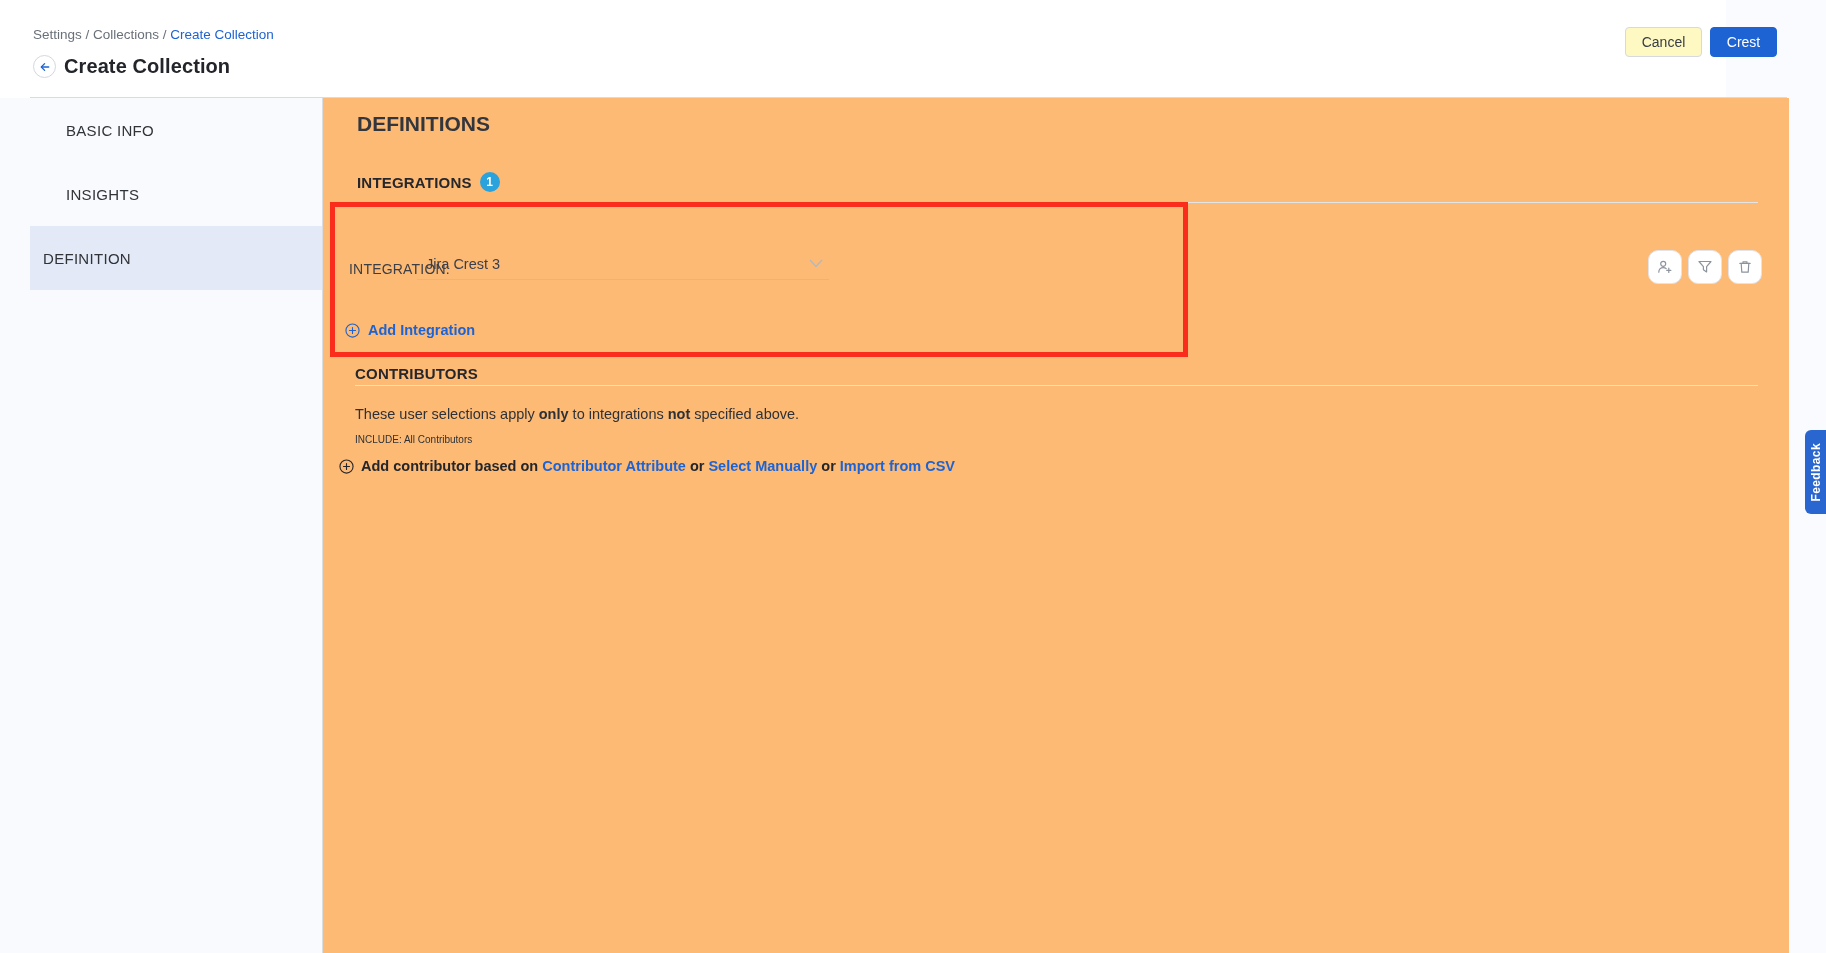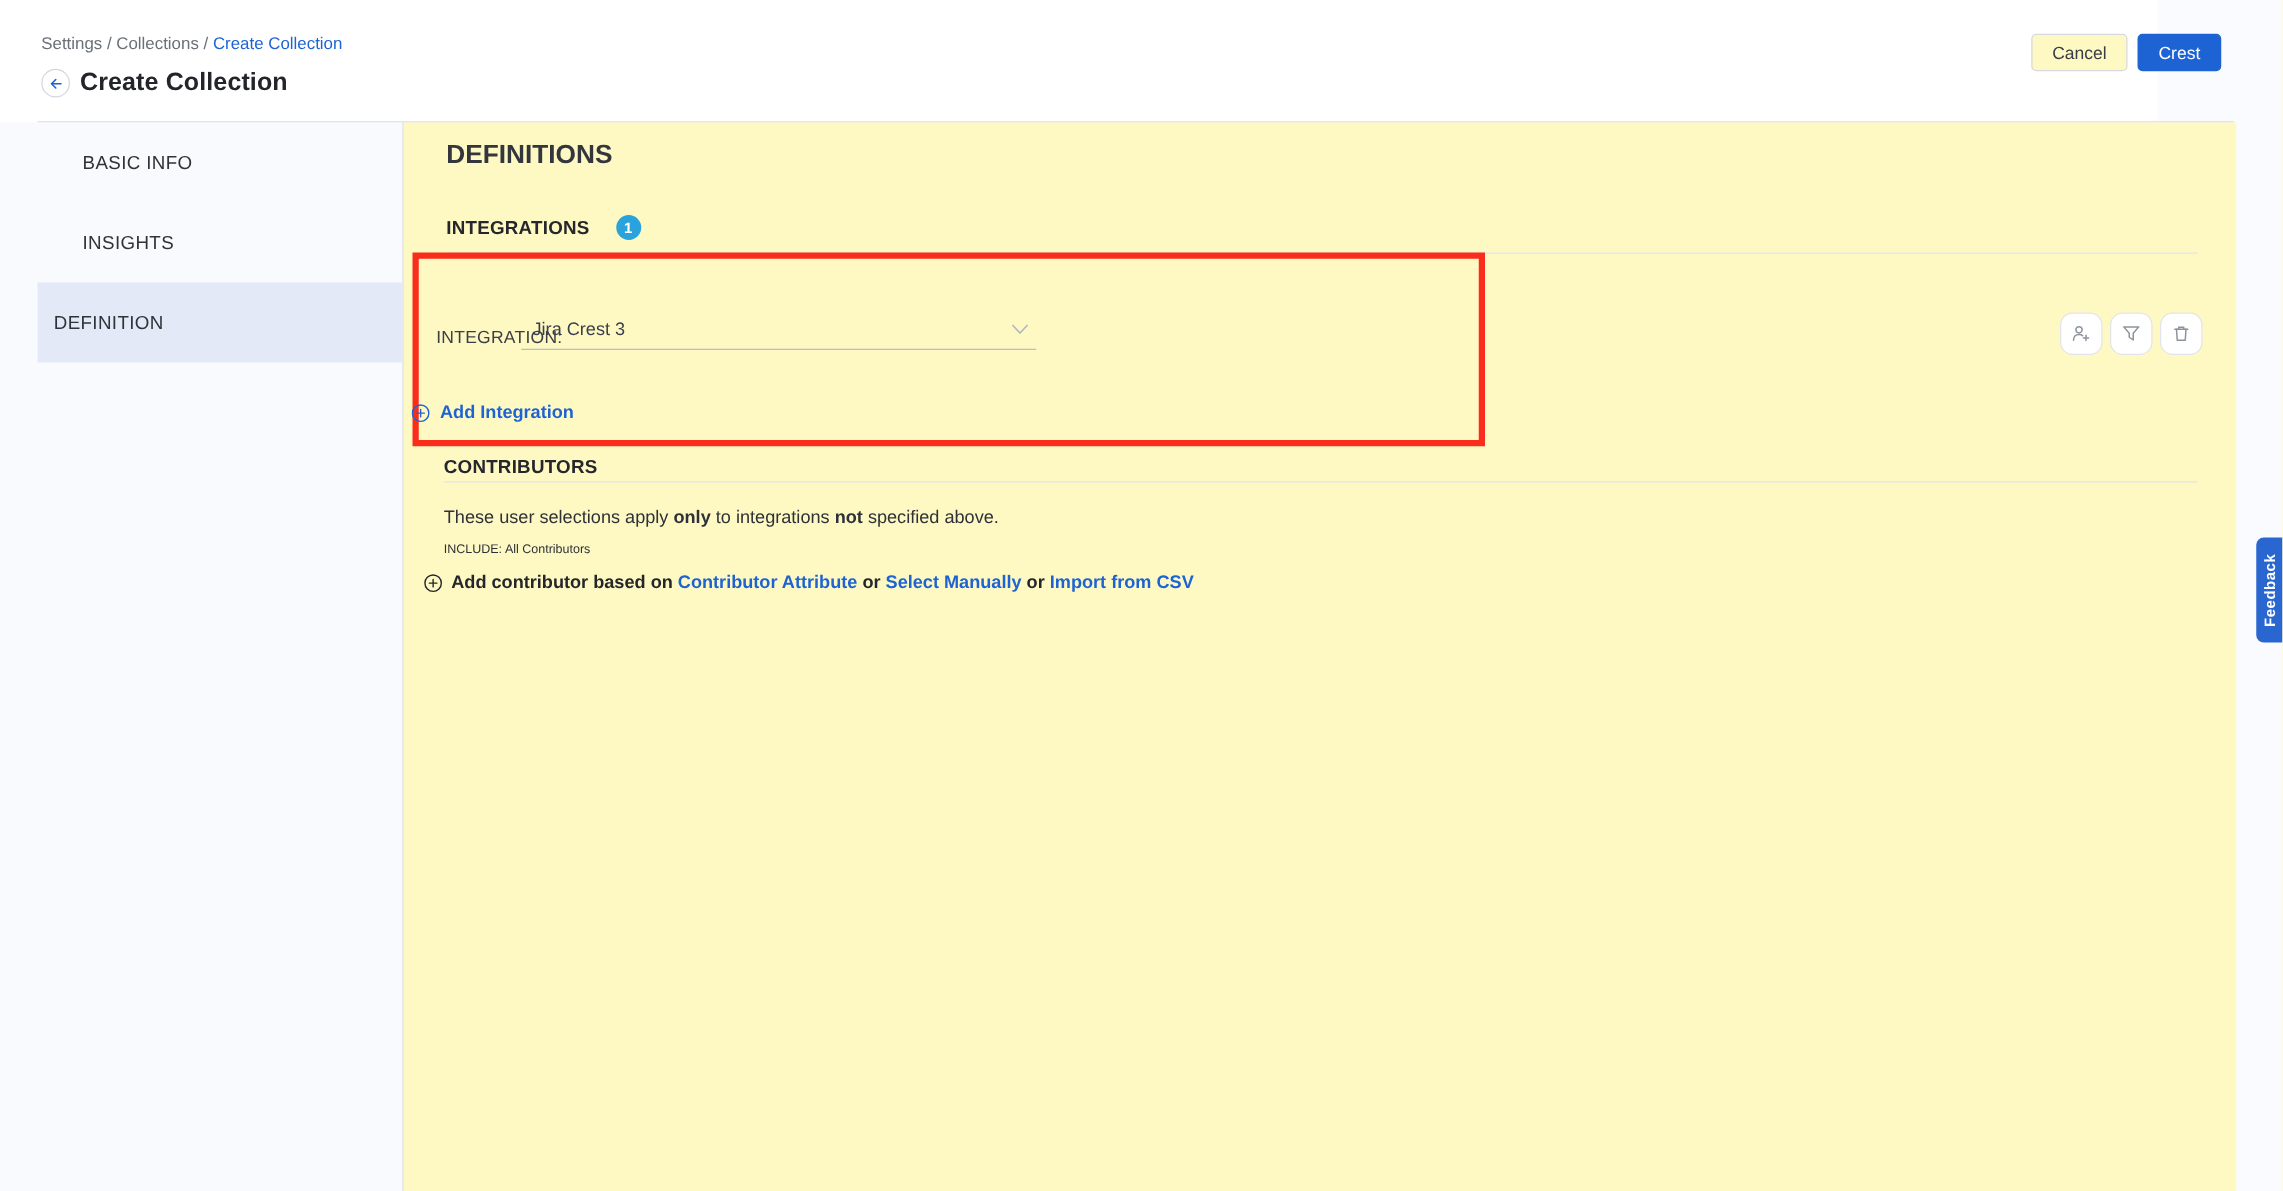--- a/index.html
+++ b/index.html
@@ -44,27 +44,27 @@
   .side-item {
     height:64px; display:flex; align-items:center; padding-left:66px;
     font-size:15px; color:#303338; letter-spacing:.3px; cursor:pointer;
   }
   .side-item.active {
     margin-left:30px; padding-left:13px; background:var(--sidebar-active-bg);
   }
   
   .main {
     position:absolute; left:323px; top:98px; width:1466px; height:855px;
-    background:#fef9c3;
+    background:#fdba74;
   }
   .main-title {
     position:absolute; left:34px; top:14px; font-size:21px; font-weight:600; color:#33363c;
   }
   .integrations-heading-row {
-    position:absolute; left:34px; top:74px; display:flex; align-items:center; gap:21px;
+    position:absolute; left:34px; top:74px; display:flex; align-items:center; gap:8px;
   }
   .section-label { font-size:15px; font-weight:700; color:#26272c; letter-spacing:.2px; }
   .count-badge {
     width:20px; height:20px; border-radius:50%; background:var(--badge-blue);
     color:#fff; font-size:12px; font-weight:700;
     display:flex; align-items:center; justify-content:center;
   }
   .divider-integrations { position:absolute; left:32px; top:104px; width:1403px; height:1px; background:#e3e4e8; }
   .divider-contributors { position:absolute; left:32px; top:287px; width:1403px; height:1px; background:#e3e4e8; }
   .annotation-box {
@@ -82,21 +82,21 @@
   }
   .integration-select .select-value { font-size:14.5px; color:#3a3f4d; padding-left:9px; }
   .integration-select .chev { padding-right:6px; display:flex; align-items:center; }
   .icon-btn {
     position:absolute; top:152px; width:34px; height:34px; border-radius:10px;
     background:#ffffff; border:1px solid #e2e4e9; cursor:pointer;
     display:flex; align-items:center; justify-content:center;
   }
   .icon-btn-1 { left:1325px; } .icon-btn-2 { left:1365px; } .icon-btn-3 { left:1405px; }
   .add-integration {
-    position:absolute; left:6px; top:224px; display:flex; align-items:center; gap:8px;
+    position:absolute; left:22px; top:224px; display:flex; align-items:center; gap:8px;
     cursor:pointer; color:var(--accent-blue);text-align:right;
   }
   .add-integration .add-label { font-size:14.5px; font-weight:600; }
   .contributors-heading { position:absolute; left:32px; top:267px; }
   .note-line    { position:absolute; left:32px; top:308px; font-size:14.5px; color:#2e3138; }
   .include-line { position:absolute; left:32px; top:336px; font-size:10px; color:#2e3138; }
   .add-contrib-line {
     position:absolute; left:16px; top:360px; display:flex; align-items:center; gap:7px;
     font-size:14.5px; color:#24262b;
   }

